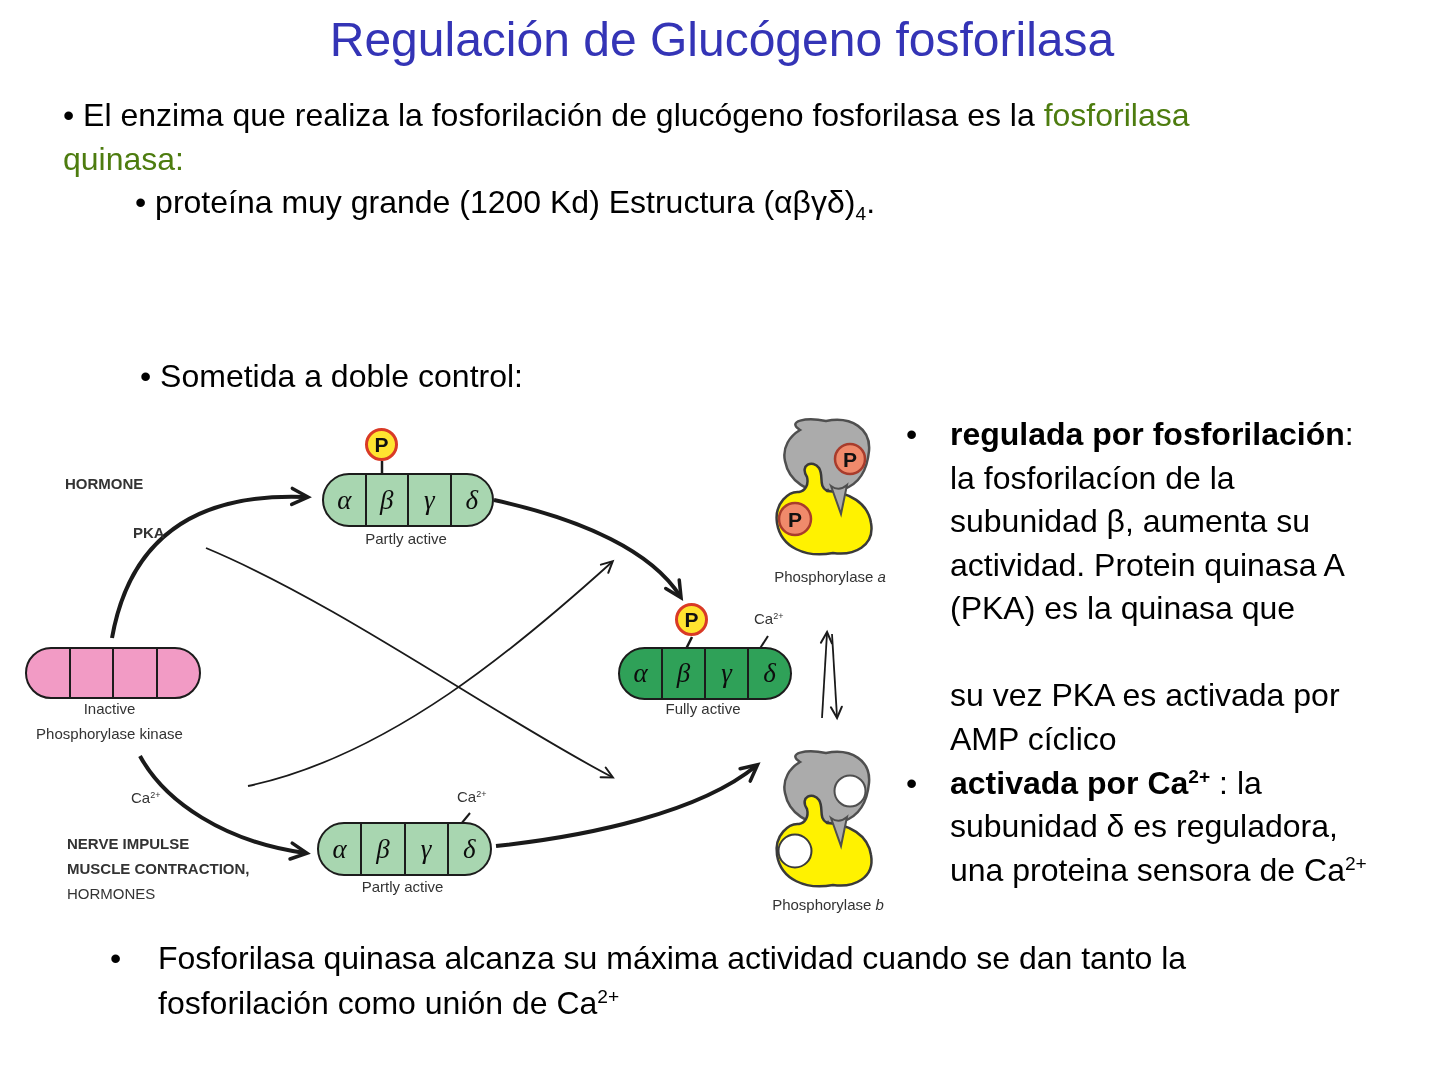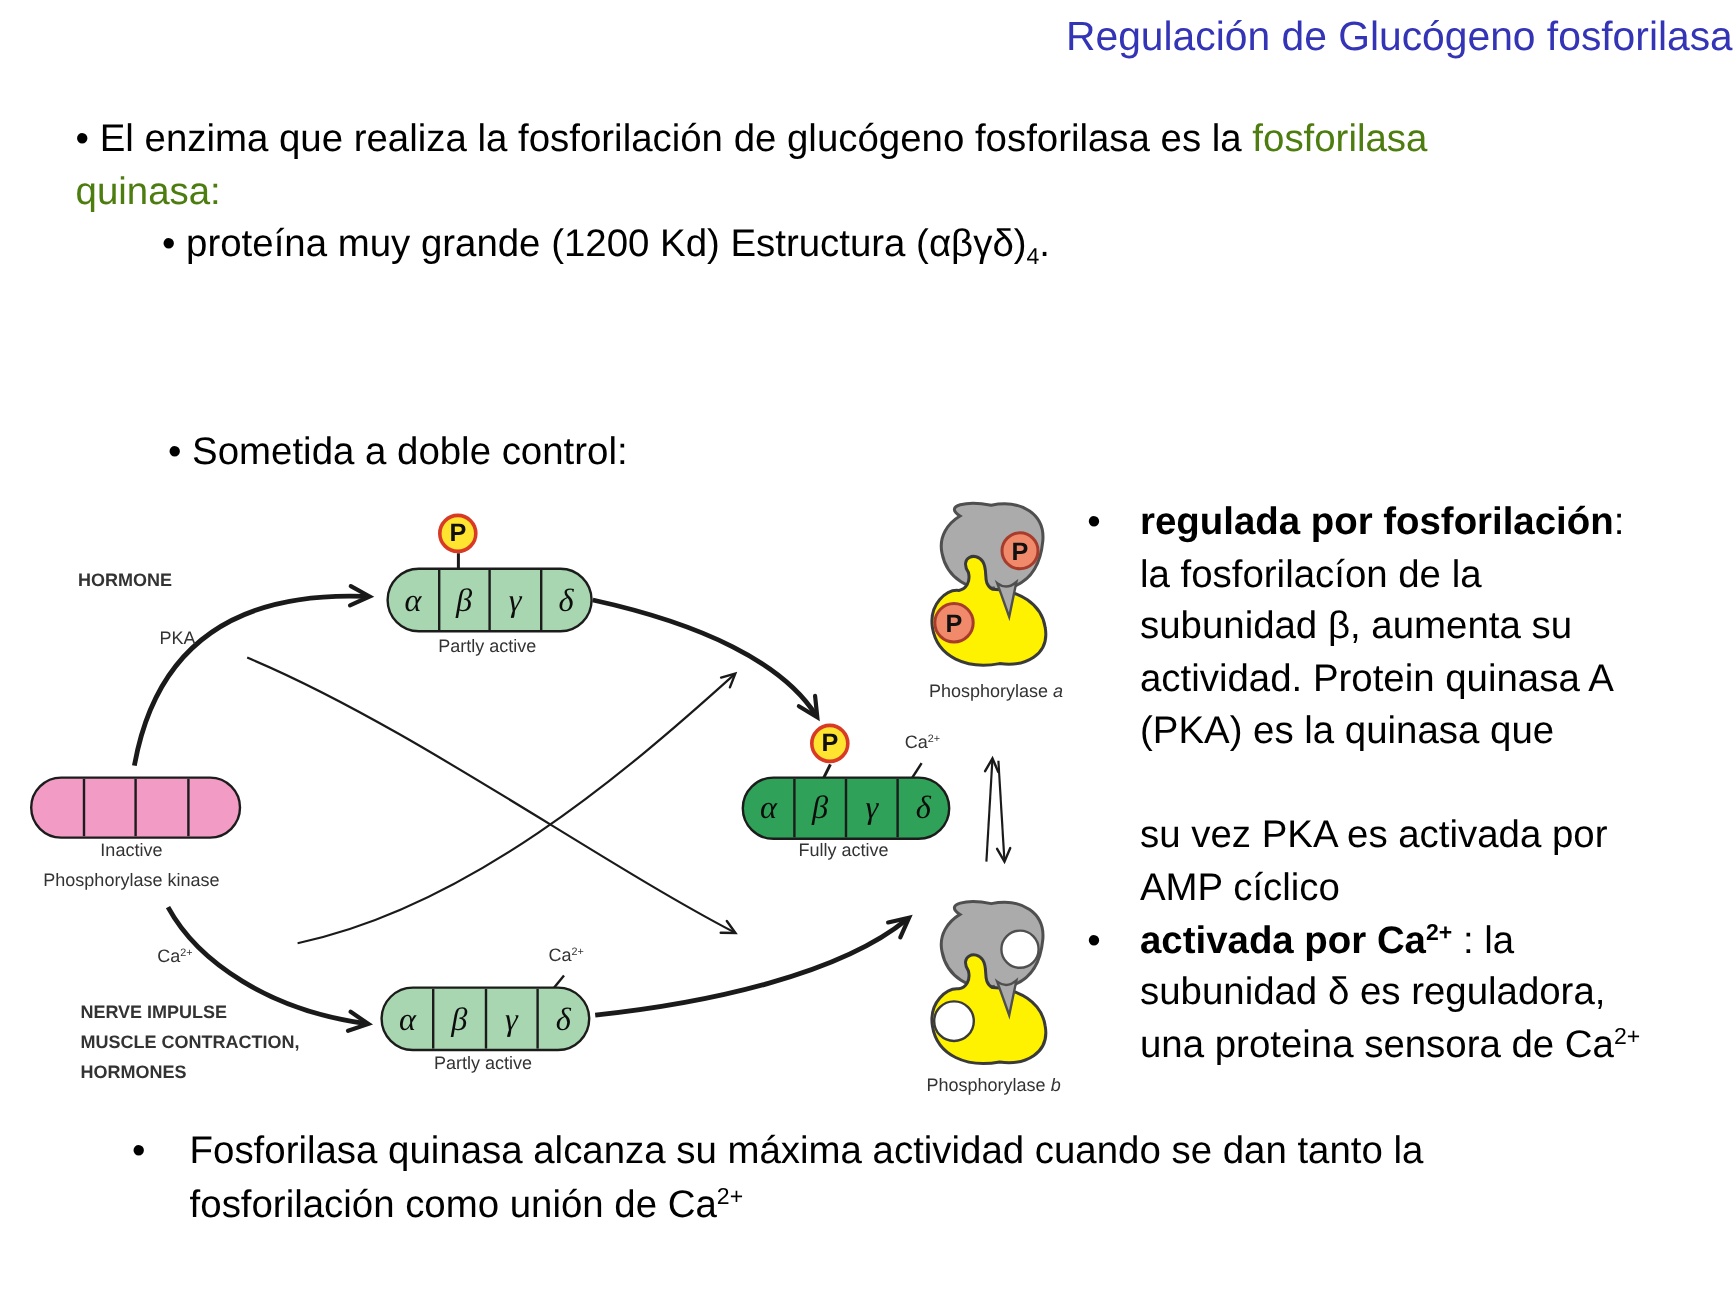--- a/index.html
+++ b/index.html
@@ -1,19 +1,19 @@
 <!DOCTYPE html>
 <html><head>
 <meta charset="utf-8">
 <style>
   html,body{margin:0;padding:0;background:#fff;}
   .slide{position:relative;width:1444px;height:1080px;background:#ffffff;overflow:hidden;
          font-family:"Liberation Sans",sans-serif;color:#000;}
-  .title{position:absolute;left:0;right:0;top:12px;text-align:right;
-         font-size:34px;color:#3434b6;white-space:nowrap;}
+  .title{position:absolute;left:0;right:0;top:12px;text-align:center;
+         font-size:48px;color:#3434b6;white-space:nowrap;}
   .line{position:absolute;white-space:nowrap;font-size:32px;color:#000;}
   .blue{color:#4d7c0f;}
   .b{font-weight:bold;}
   .sup{font-size:60%;position:relative;top:-0.55em;}
   .sub{font-size:60%;position:relative;top:0.35em;}
   .dlabel{position:absolute;font-size:15px;color:#333;white-space:nowrap;font-weight:500;}
   .dlabel.center{text-align:center;}
   .capsule{position:absolute;display:flex;border:2px solid #1c1c1c;border-radius:27px;overflow:hidden;}
   .capsule .cell{flex:1;display:flex;align-items:center;justify-content:center;
       font-family:"Liberation Serif",serif;font-style:italic;font-size:27px;color:#0d0d0d;
@@ -79,21 +79,21 @@
     <g transform="translate(0,332)">
       <path d="M 800 430 C 786 421, 806 417, 826 421 C 852 416, 871 429, 869 451 C 867 472, 858 484, 844 489 L 841 513 C 836 502, 832 495, 828 490 C 809 494, 789 482, 785 461 C 782 447, 790 436, 800 430 Z" fill="#ababab" stroke="#4f4f4f" stroke-width="2.5"></path>
       <path d="M 807 477 C 799 465, 813 459, 819 468 C 824 476, 818 486, 827 491 C 849 492, 868 503, 871 523 C 875 546, 854 556, 833 553 C 806 558, 781 548, 777 523 C 774 503, 789 491, 799 492 C 805 491, 809 485, 807 477 Z" fill="#fff200" stroke="#3a3a3a" stroke-width="2.5"></path>
       <path d="M 831 486 L 841 514 L 847 485 Q 839 492 831 486 Z" fill="#ababab" stroke="#4f4f4f" stroke-width="2"></path>
       <circle cx="850" cy="459" r="15.5" fill="#ffffff" stroke="#4f4f4f" stroke-width="2"></circle>
       <circle cx="795" cy="519" r="16.5" fill="#ffffff" stroke="#3a3a3a" stroke-width="2"></circle>
     </g>
   </svg>
 
   <div class="dlabel" style="left:65px;top:475px;font-weight:600">HORMONE</div>
-  <div class="dlabel" style="left:133px;top:524px;font-weight:400">PKA</div>
+  <div class="dlabel" style="left:133px;top:524px;font-weight:700">PKA</div>
 
   <div class="capsule cap-pink" style="left:25px;top:647px;width:172px;height:48px">
     <div class="cell"></div>
     <div class="cell"></div>
     <div class="cell"></div>
     <div class="cell"></div>
   </div>
   <div class="dlabel center" style="left:3px;top:700px;width:213px">Inactive</div>
   <div class="dlabel center" style="left:3px;top:725px;width:213px">Phosphorylase kinase</div>
 
@@ -111,21 +111,21 @@
     <div class="cell">α</div>
     <div class="cell">β</div>
     <div class="cell">γ</div>
     <div class="cell">δ</div>
   </div>
   <div class="dlabel center" style="left:317px;top:878px;width:171px">Partly active</div>
 
   <div class="dlabel" style="left:131px;top:789px"><span>Ca</span><span class="sup">2+</span></div>
   <div class="dlabel" style="left:67px;top:835px;font-weight:600">NERVE IMPULSE</div>
   <div class="dlabel" style="left:67px;top:860px;font-weight:600">MUSCLE CONTRACTION,</div>
-  <div class="dlabel" style="left:67px;top:885px;font-weight:700">HORMONES</div>
+  <div class="dlabel" style="left:67px;top:885px;font-weight:400">HORMONES</div>
 
   <div class="pcircle" style="left:675px;top:603px">P</div>
   <div class="dlabel" style="left:754px;top:610px"><span>Ca</span><span class="sup">2+</span></div>
   <div class="capsule cap-dgreen" style="left:618px;top:647px;width:170px;height:49px">
     <div class="cell">α</div>
     <div class="cell">β</div>
     <div class="cell">γ</div>
     <div class="cell">δ</div>
   </div>
   <div class="dlabel center" style="left:618px;top:700px;width:170px">Fully active</div>

